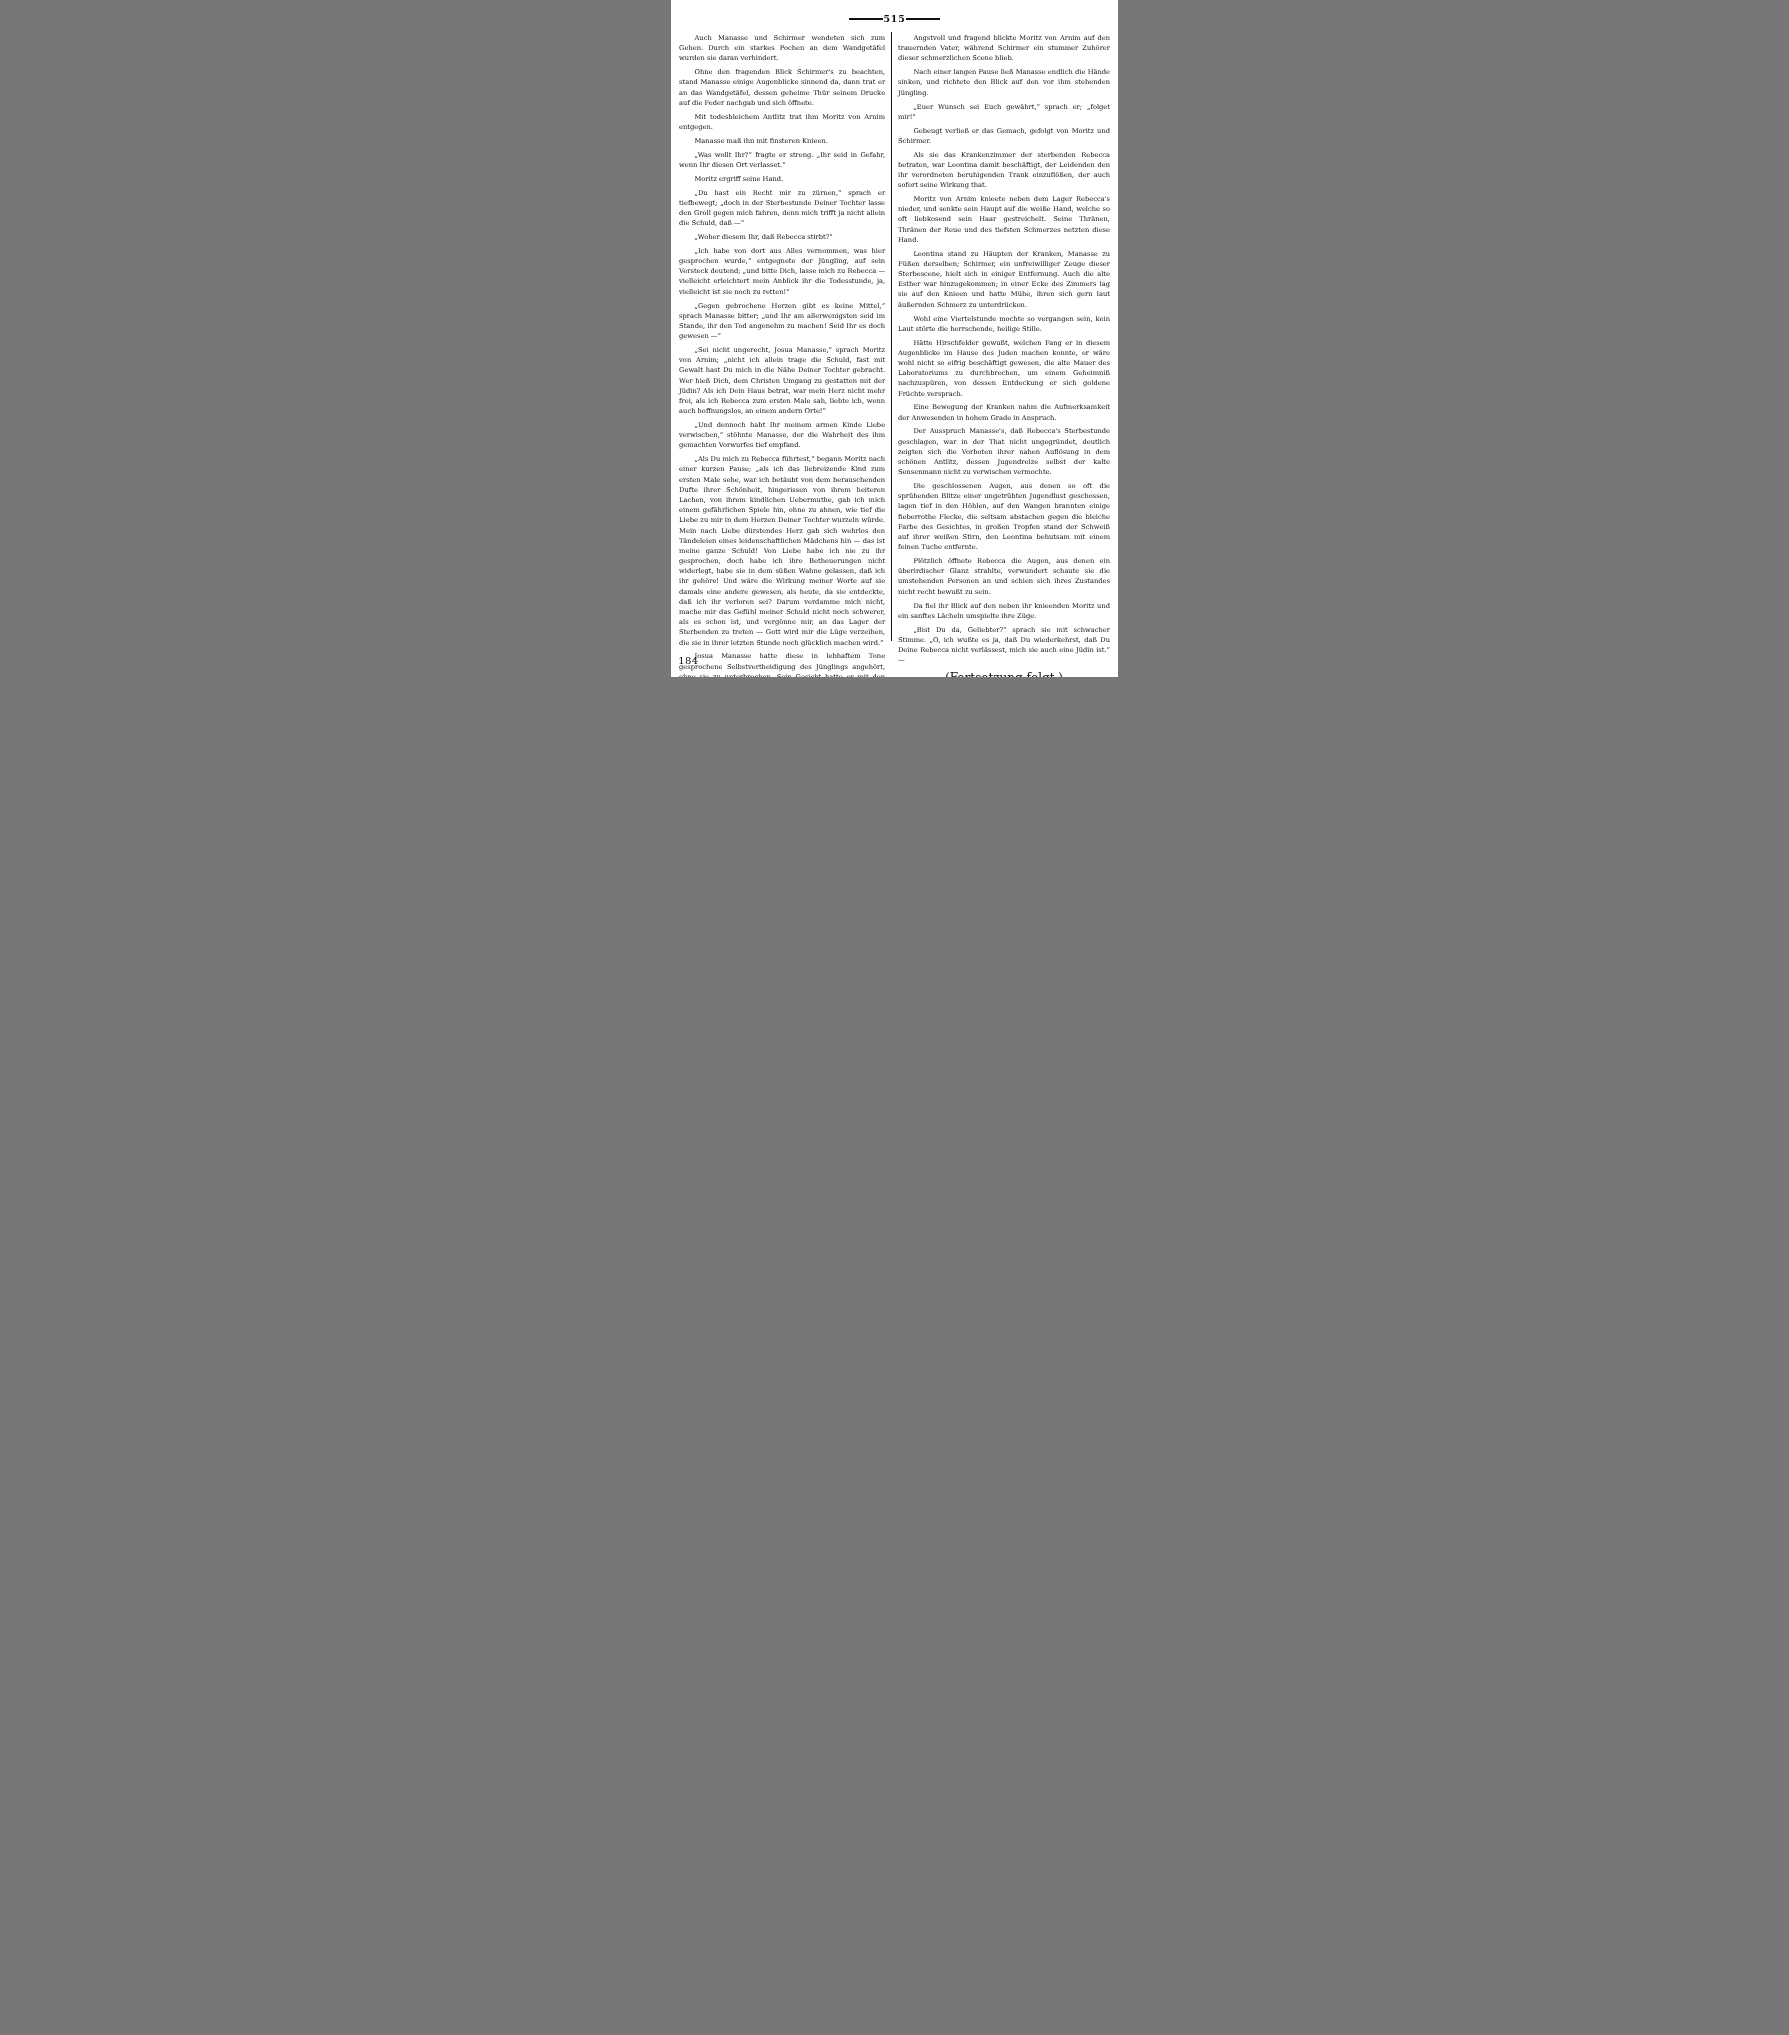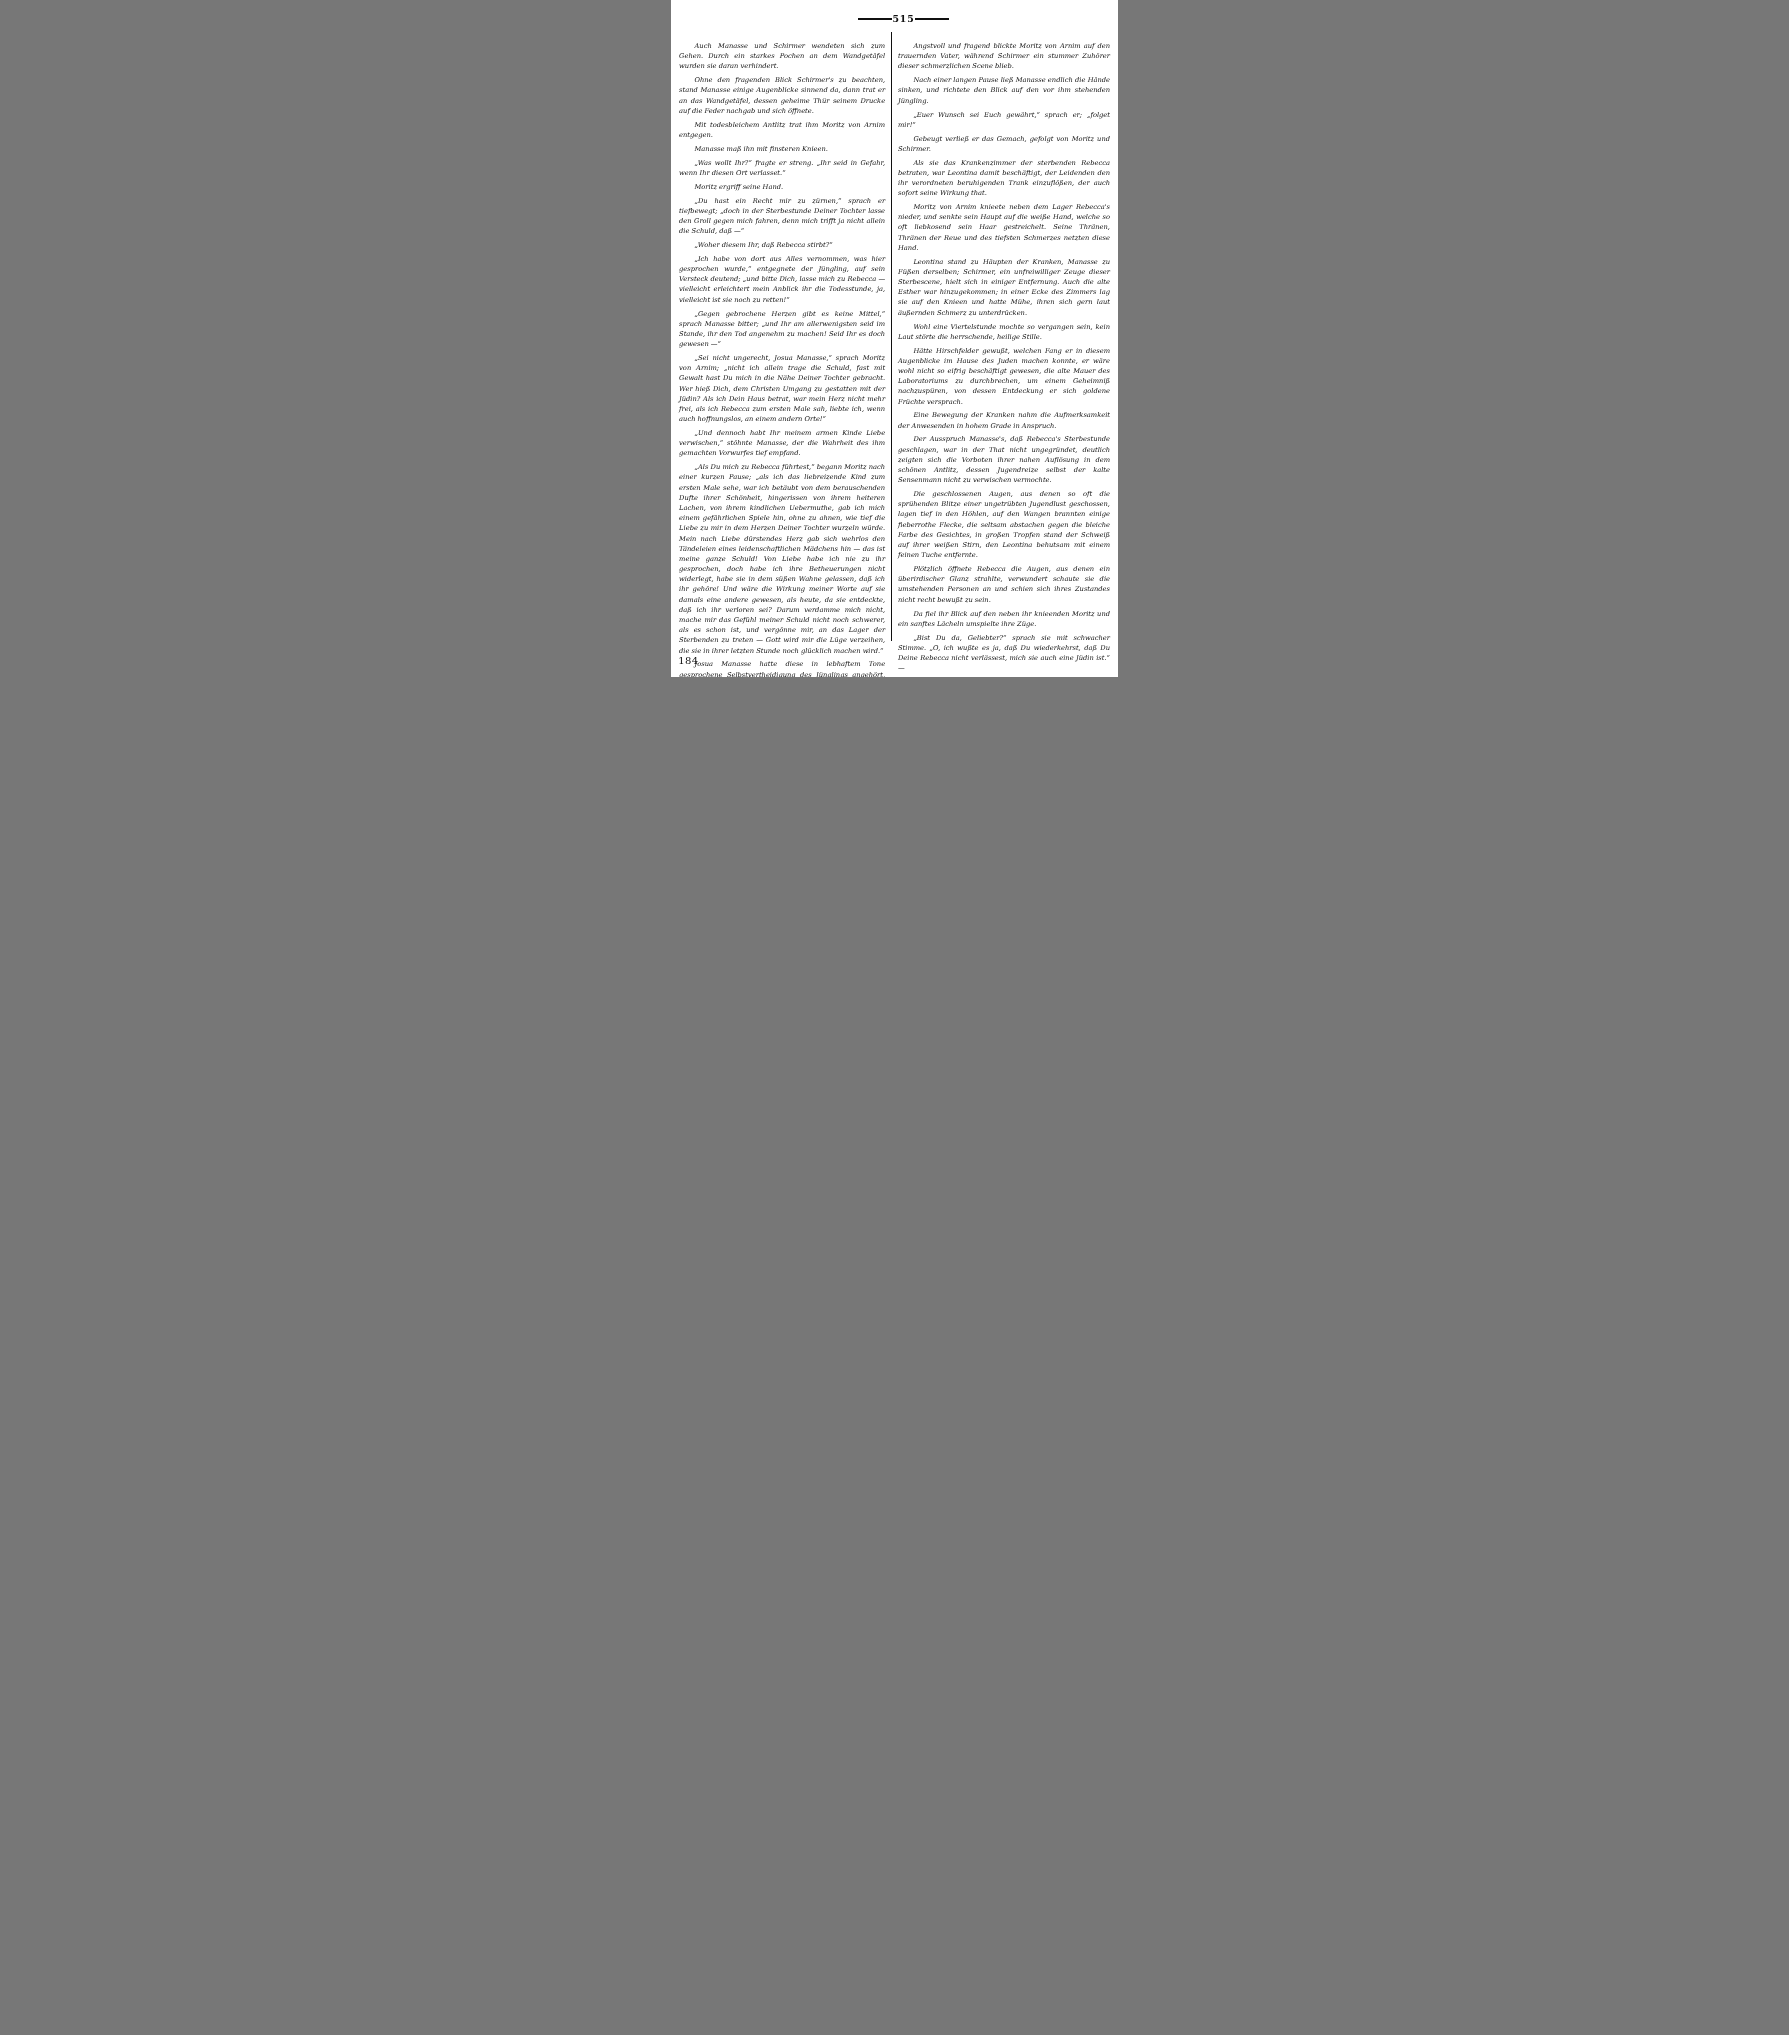--- a/index.html
+++ b/index.html
@@ -13,46 +13,45 @@
     height: 677px;
     margin: 0 auto;
     background: #ffffff;
     color: #101010;
     font-family: "DejaVu Serif", "Liberation Serif", serif;
     overflow: hidden;
   }
   .running-head {
     position: absolute;
     top: 14px;
-    left: 9px;
+    left: 0;
     width: 100%;
     display: flex;
     align-items: center;
     justify-content: center;
     gap: 1px;
   }
   .head-rule {
     width: 34px;
     height: 1.6px;
     background: #101010;
   }
   .page-number {
     font-size: 9.4px;
     font-weight: bold;
     letter-spacing: 0.8px;
     line-height: 1;
   }
   .column {
     position: absolute;
-    top: 41px;
+    top: 33px;
     font-size: 6.7px;
     line-height: 1.52;
     text-align: justify;
     hyphens: manual;
-    font-style: italic;
   }
   .column-left {
     left: 8.1px;
     width: 206px;
     height: 619px;
   }
   .column-right {
     left: 227px;
     width: 212px;
     height: 635px;

